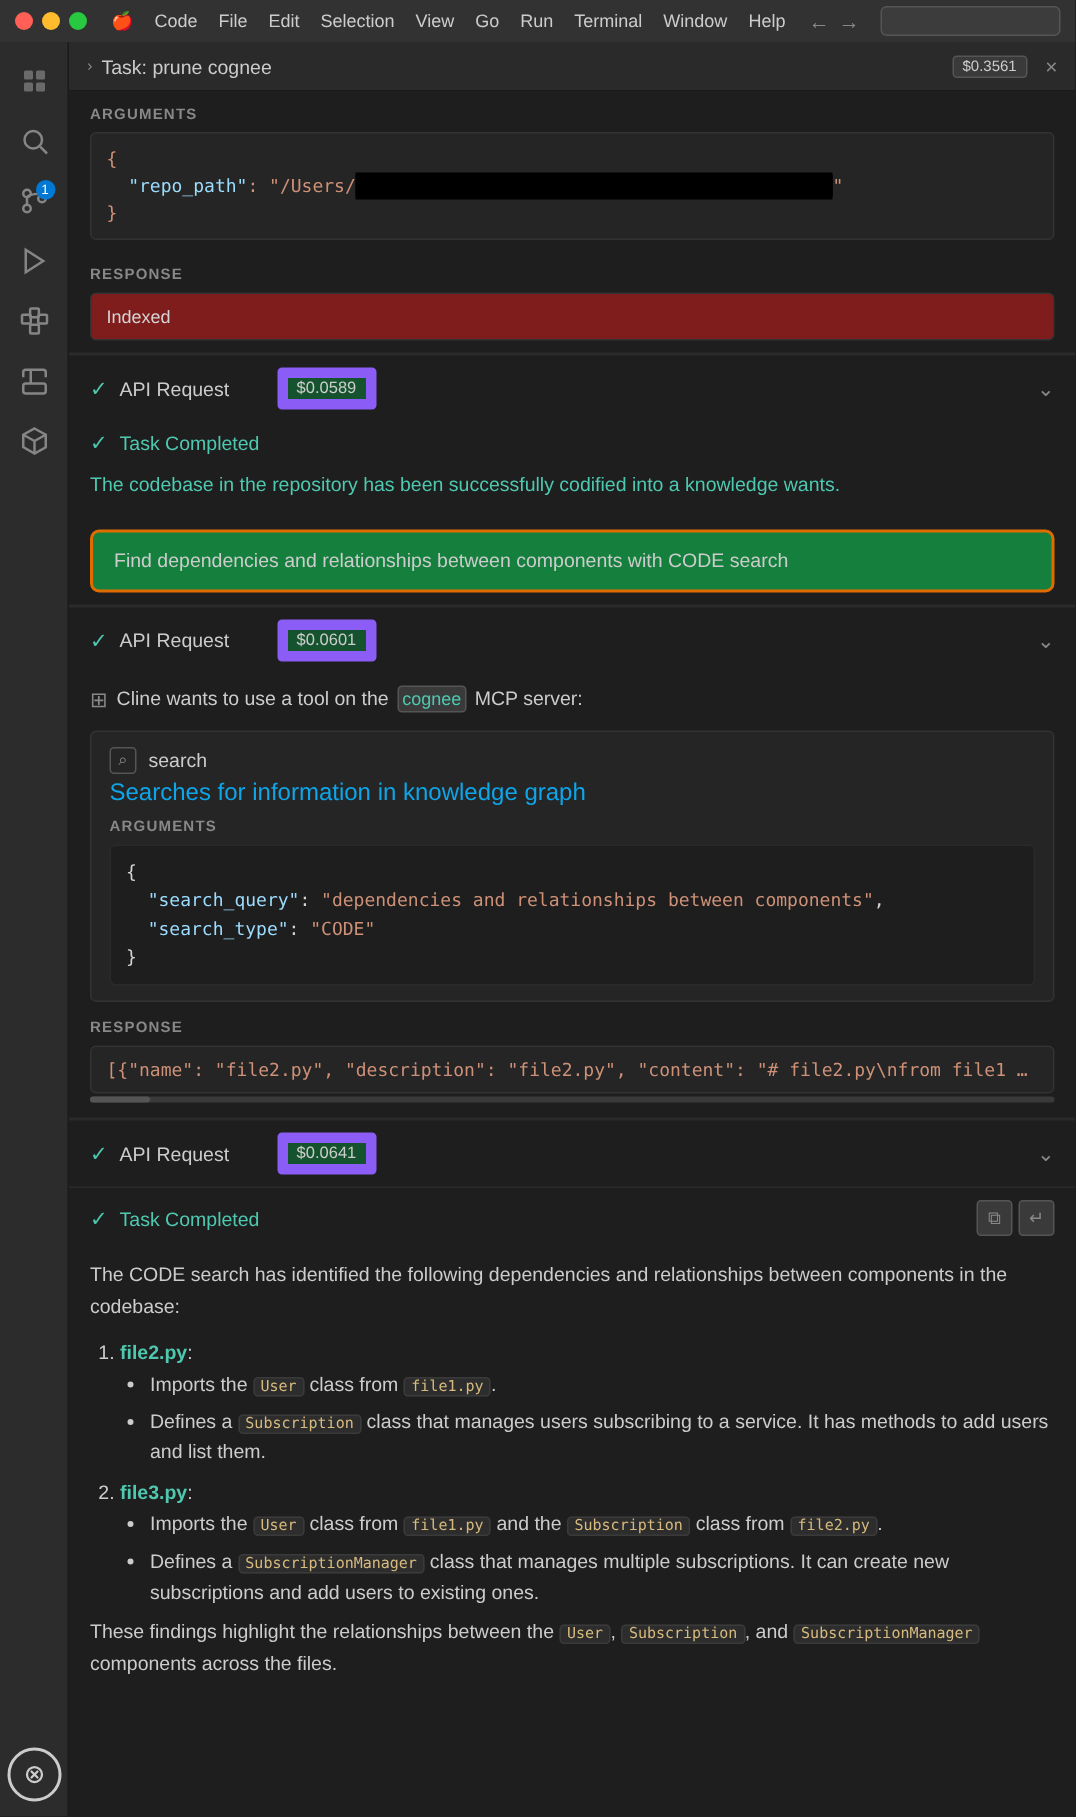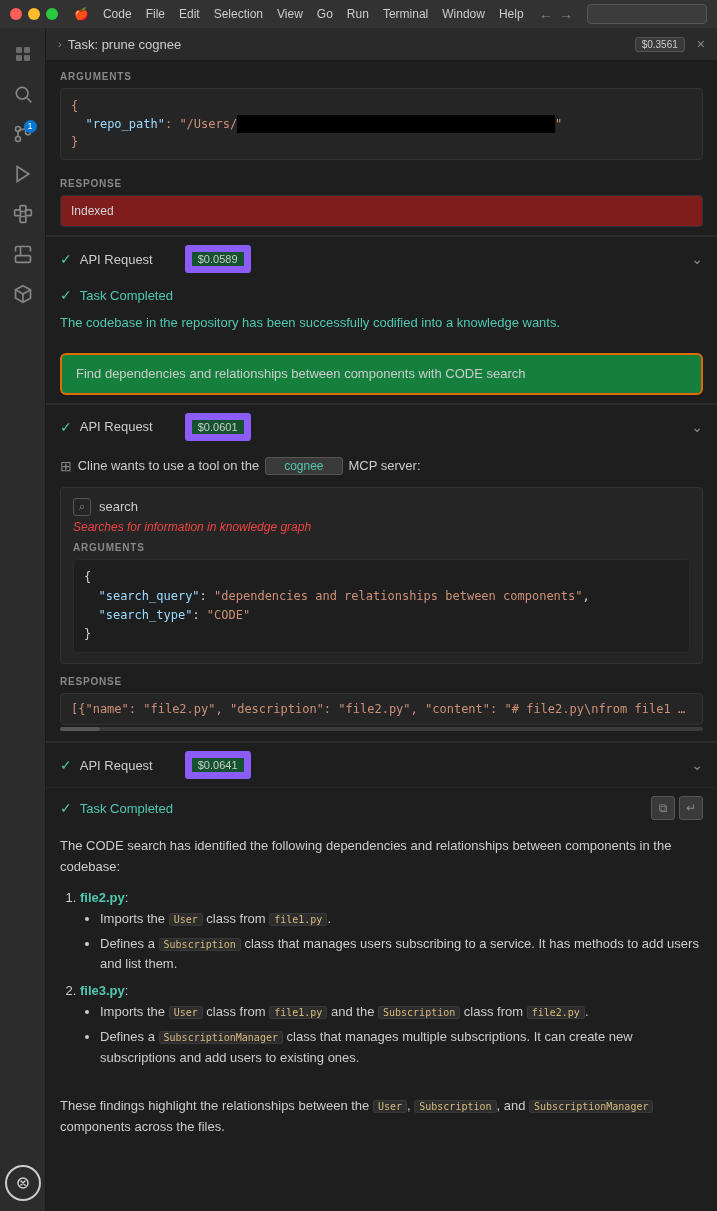--- a/index.html
+++ b/index.html
@@ -273,21 +273,21 @@
       color: #cccccc;
     }
     .tool-icon {
       color: #888;
       font-size: 14px;
     }
     .server-name {
       background: #3a3a3a;
       border: 1px solid #555;
       border-radius: 3px;
-      padding: 1px 18px;
+      padding: 1px 2px;
       color: #4ec9b0;
       font-size: 12px;
     }
 
     
     .search-tool {
       margin: 4px 14px;
       background: #252525;
       border: 1px solid #333;
       border-radius: 4px;
@@ -306,24 +306,23 @@
       display: flex; align-items: center; justify-content: center;
       font-size: 11px;
       color: #888;
     }
     .search-tool-name {
       color: #cccccc;
       font-size: 13px;
       font-weight: 500;
     }
     .search-tool-desc {
-      color: #ef4444;
-      font-size: 12px;
+      color: #0ea5e9;
+      font-size: 16px;
       margin-bottom: 8px;
-      font-style: italic;
     }
 
     .args-label {
       font-size: 10px;
       font-weight: 600;
       color: #888;
       text-transform: uppercase;
       letter-spacing: 0.8px;
       margin-bottom: 6px;
     }
@@ -396,21 +395,21 @@
       padding: 8px 14px 14px;
       font-size: 13px;
       color: #cccccc;
       line-height: 1.6;
     }
     .results-section p {
       margin-bottom: 10px;
     }
     .results-section ol {
       padding-left: 20px;
-      margin-bottom: 28px;
+      margin-bottom: 6px;
     }
     .results-section ul {
       padding-left: 20px;
       list-style-type: disc;
       margin-bottom: 6px;
     }
     .results-section li {
       margin-bottom: 4px;
     }
     .filename {

